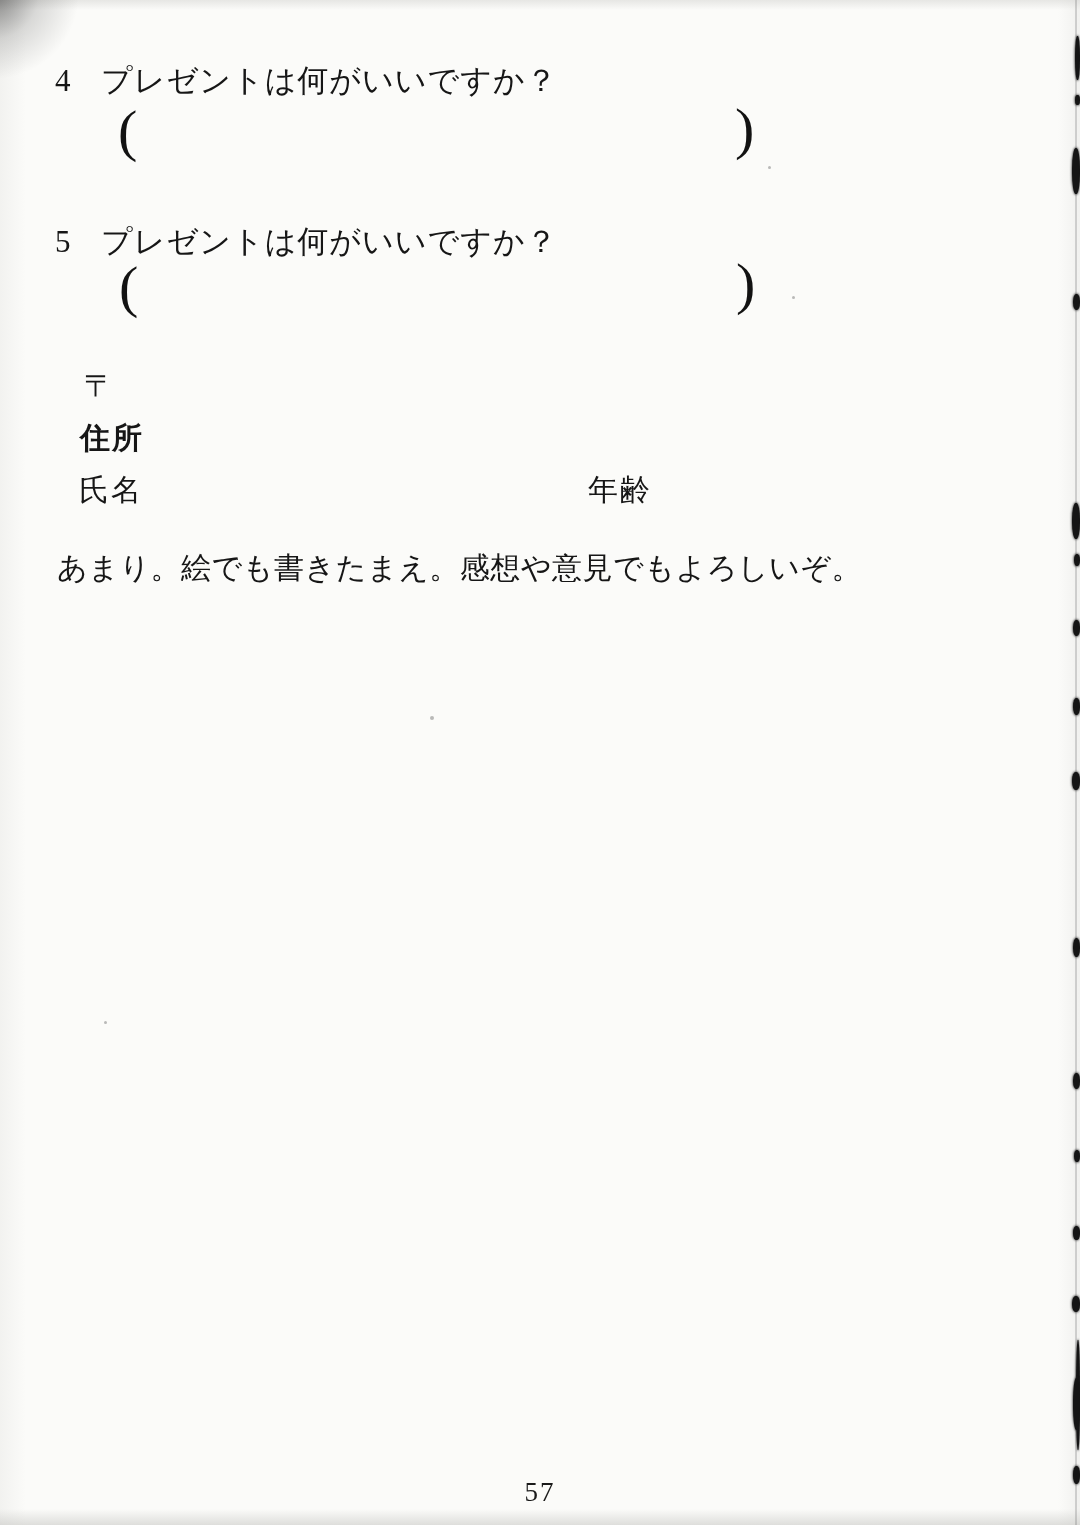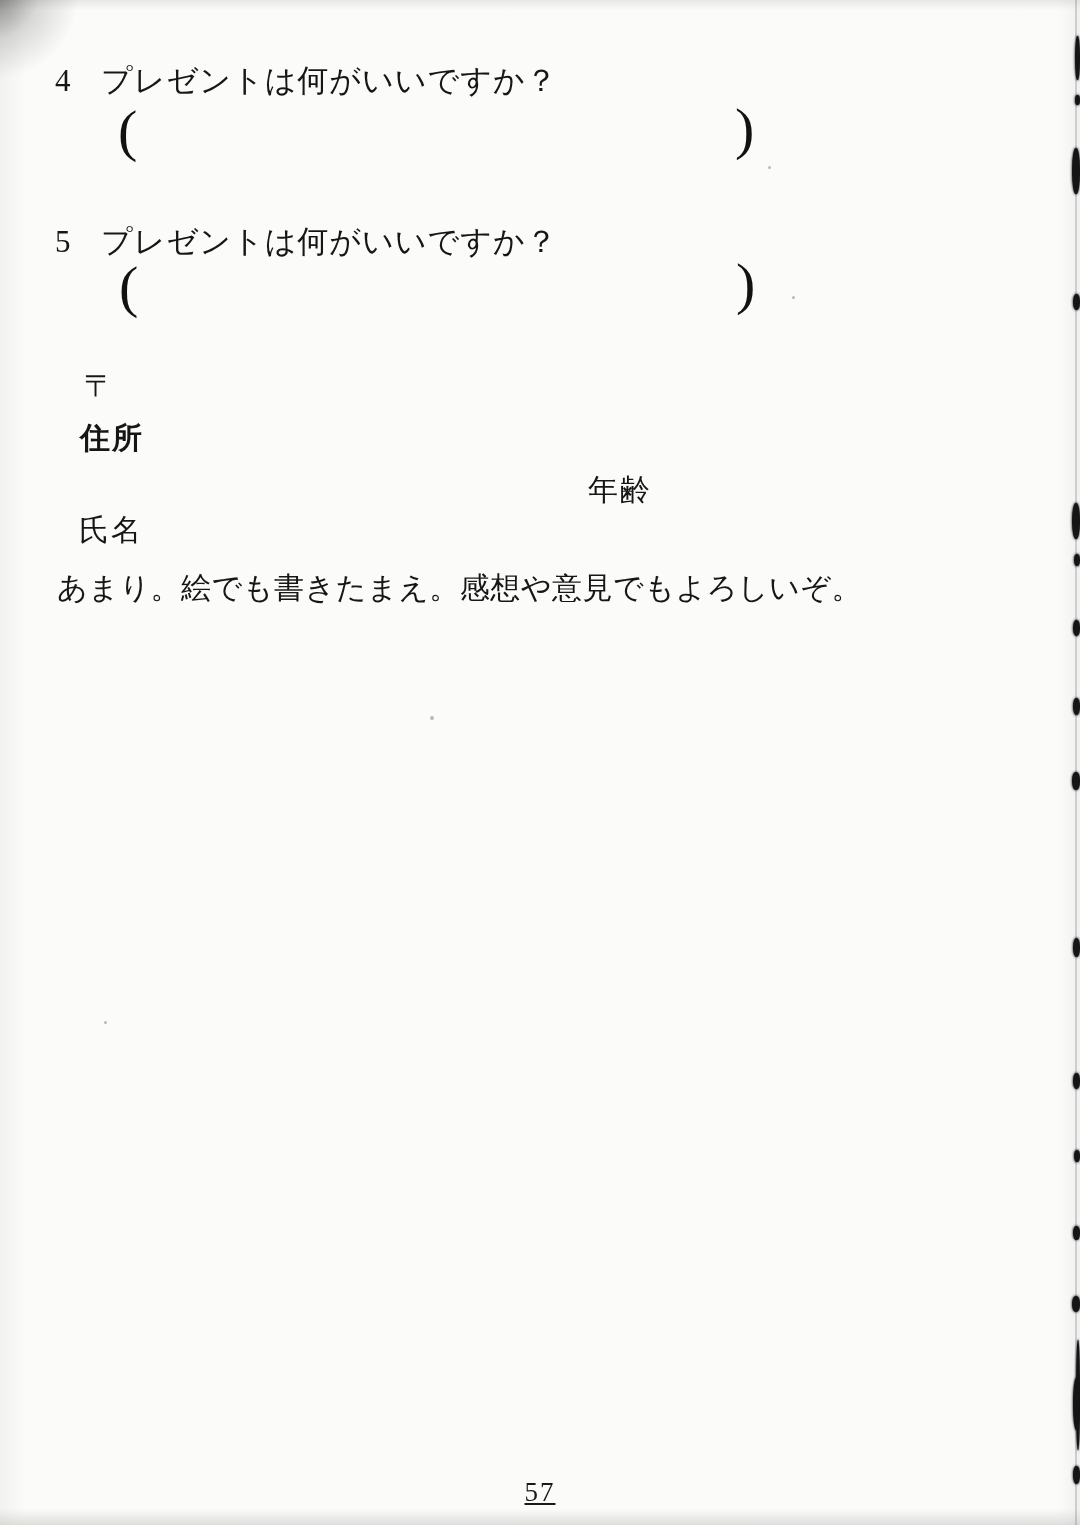--- a/index.html
+++ b/index.html
@@ -59,26 +59,26 @@
 
   <div class="abs qline" style="left:55px;top:221px;">
     <span class="qnum">5</span>
     <span>プレゼントは何がいいですか？</span>
   </div>
   <span class="abs paren" style="left:119px;top:256px;">(</span>
   <span class="abs paren" style="left:736px;top:253px;">)</span>
 
   <span class="abs label" style="left:84px;top:366px;">〒</span>
   <span class="abs label" style="left:80px;top:418px;font-weight:bold;">住所</span>
-  <span class="abs label" style="left:79px;top:470px;margin-top:40px;">氏名</span>
+  <span class="abs label" style="left:79px;top:470px;">氏名</span>
   <span class="abs label" style="left:588px;top:470px;font-family:Liberation Mono, monospace;">年齢</span>
 
-  <span class="abs note" style="left:57px;top:548px;margin-top:20px;">あまり。絵でも書きたまえ。感想や意見でもよろしいぞ。</span>
+  <span class="abs note" style="left:57px;top:548px;">あまり。絵でも書きたまえ。感想や意見でもよろしいぞ。</span>
 
-  <div class="abs pagenum" style="top:1477px;text-decoration:underline;">57</div>
+  <div class="abs pagenum" style="top:1477px;">57</div>
 
   <span class="speck" style="left:430px;top:716px;width:4px;height:4px;"></span>
   <span class="speck" style="left:768px;top:166px;width:3px;height:3px;"></span>
   <span class="speck" style="left:792px;top:296px;width:3px;height:3px;"></span>
   <span class="speck" style="left:104px;top:1021px;width:3px;height:3px;"></span>
 
   <div class="bind-line"></div>
   <div id="binding-marks">
       <div class="mark" style="top: 36px; height: 44px; width: 5px; right: 0px;"></div>
       <div class="mark" style="top: 95px; height: 10px; width: 5px; right: 0px;"></div>

